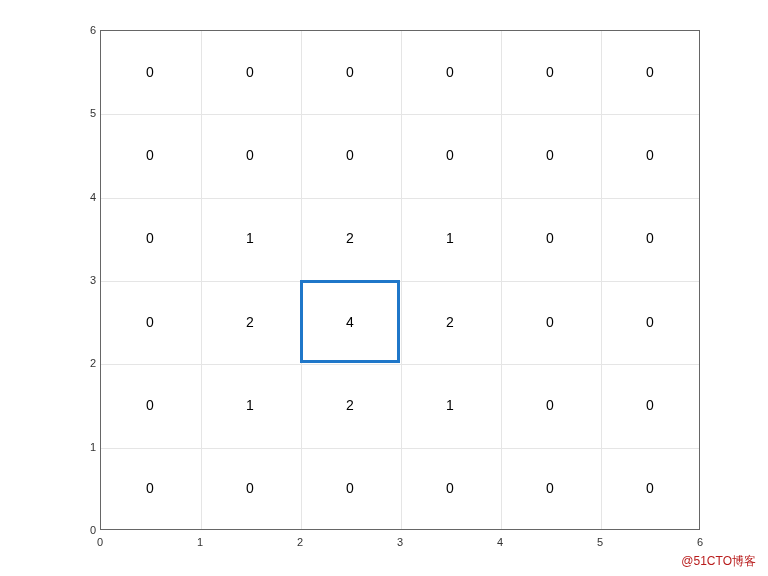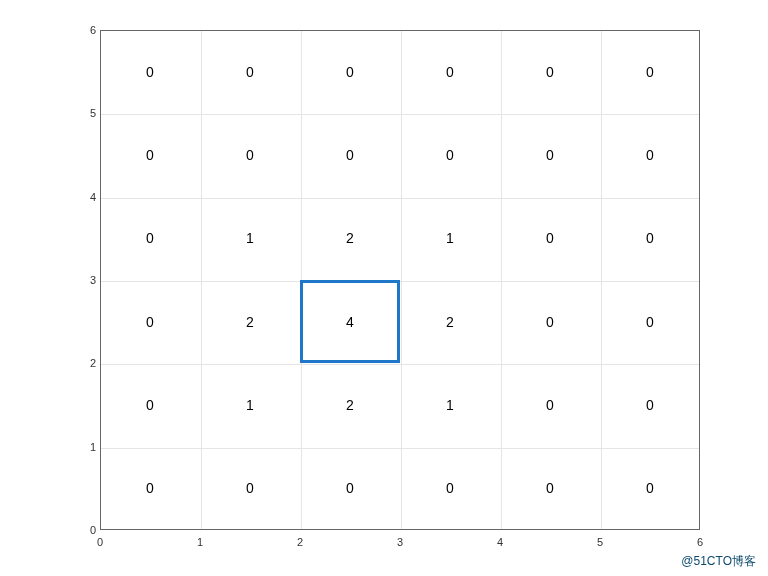--- a/index.html
+++ b/index.html
@@ -57,21 +57,21 @@
     position: absolute;
     border: 3px solid #1f77c9;
     box-sizing: border-box;
     pointer-events: none;
   }
   .watermark {
     position: absolute;
     right: 12px;
     bottom: 6px;
     font-size: 12px;
-    color: #0c4a6e;
+    color: #b91c1c;
   }
 </style>
 </head>
 <body>
 
 <div class="plot-area">
     <div class="gridline-v" style="left: 100px;"></div>
     <div class="gridline-v" style="left: 200px;"></div>
     <div class="gridline-v" style="left: 300px;"></div>
     <div class="gridline-v" style="left: 400px;"></div>

